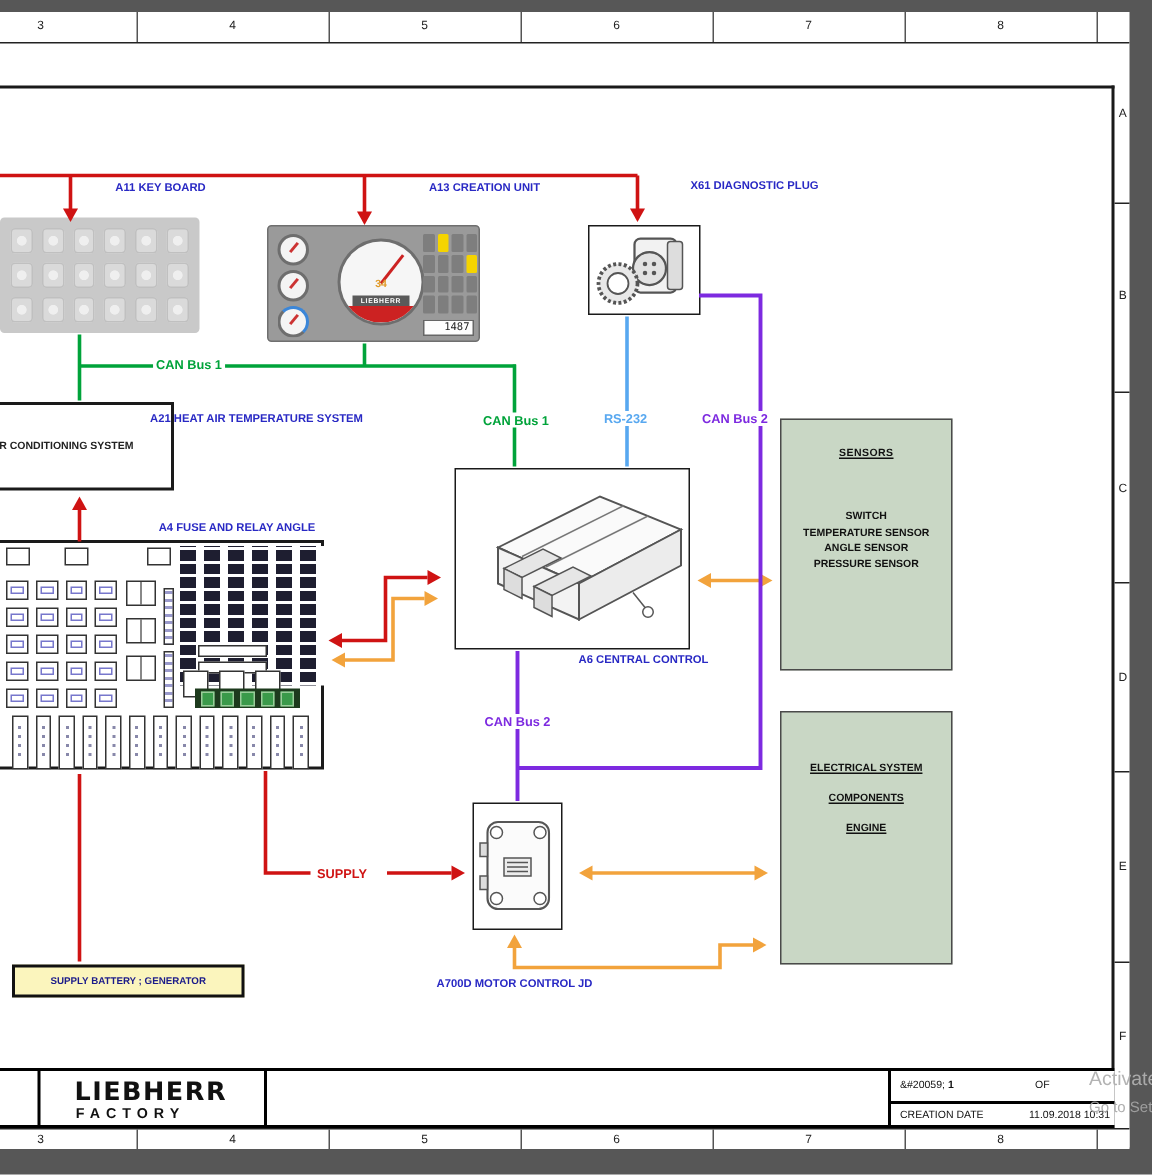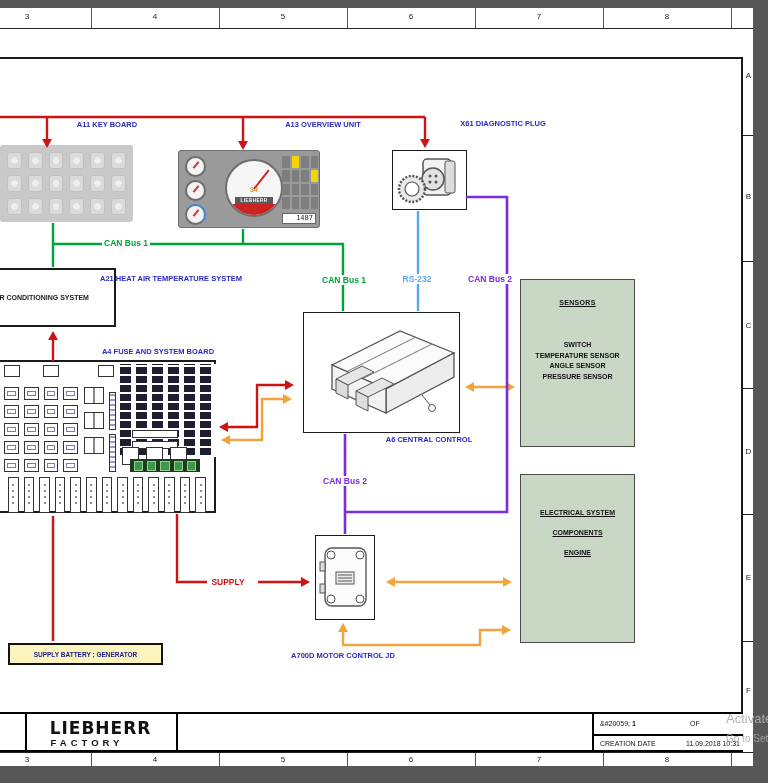--- a/index.html
+++ b/index.html
@@ -369,24 +369,24 @@
       <path d="M343 243 V311"></path>
   </g>
   <path d="M418 211 V311" stroke="#58a8f0" fill="none" stroke-width="2.4"></path>
   <g stroke="#7d2ae0" fill="none" stroke-width="2.6">
     <path d="M466 197 H507 V512 H346"></path>
       <path d="M345 434 V534"></path>
   </g>
 </svg>
 
 <div class="dlabel" style="left:107px;top:120px">A11 KEY BOARD</div>
-<div class="dlabel" style="left:323px;top:120px">A13 OVERVIEW UNIT</div>
+<div class="dlabel" style="left:323px;top:120px">A13 CREATION UNIT</div>
 <div class="dlabel" style="left:503px;top:119px">X61 DIAGNOSTIC PLUG</div>
 <div class="dlabel" style="left:171px;top:274px">A21 HEAT AIR TEMPERATURE SYSTEM</div>
-<div class="dlabel" style="left:158px;top:347px">A4 FUSE AND SYSTEM BOARD</div>
+<div class="dlabel" style="left:158px;top:347px">A4 FUSE AND RELAY ANGLE</div>
 <div class="dlabel" style="left:429px;top:435px">A6 CENTRAL CONTROL</div>
 <div class="dlabel" style="left:343px;top:651px">A700D MOTOR CONTROL JD</div>
 
 <div class="bus bus-green" style="left:126px;top:238px">CAN Bus 1</div>
 <div class="bus bus-green" style="left:344px;top:275px">CAN Bus 1</div>
 <div class="bus bus-blue" style="left:417px;top:274px">RS-232</div>
 <div class="bus bus-purple" style="left:490px;top:274px">CAN Bus 2</div>
 <div class="bus bus-purple" style="left:345px;top:476px">CAN Bus 2</div>
 <div class="bus bus-red" style="left:228px;top:577px">SUPPLY</div>
 

